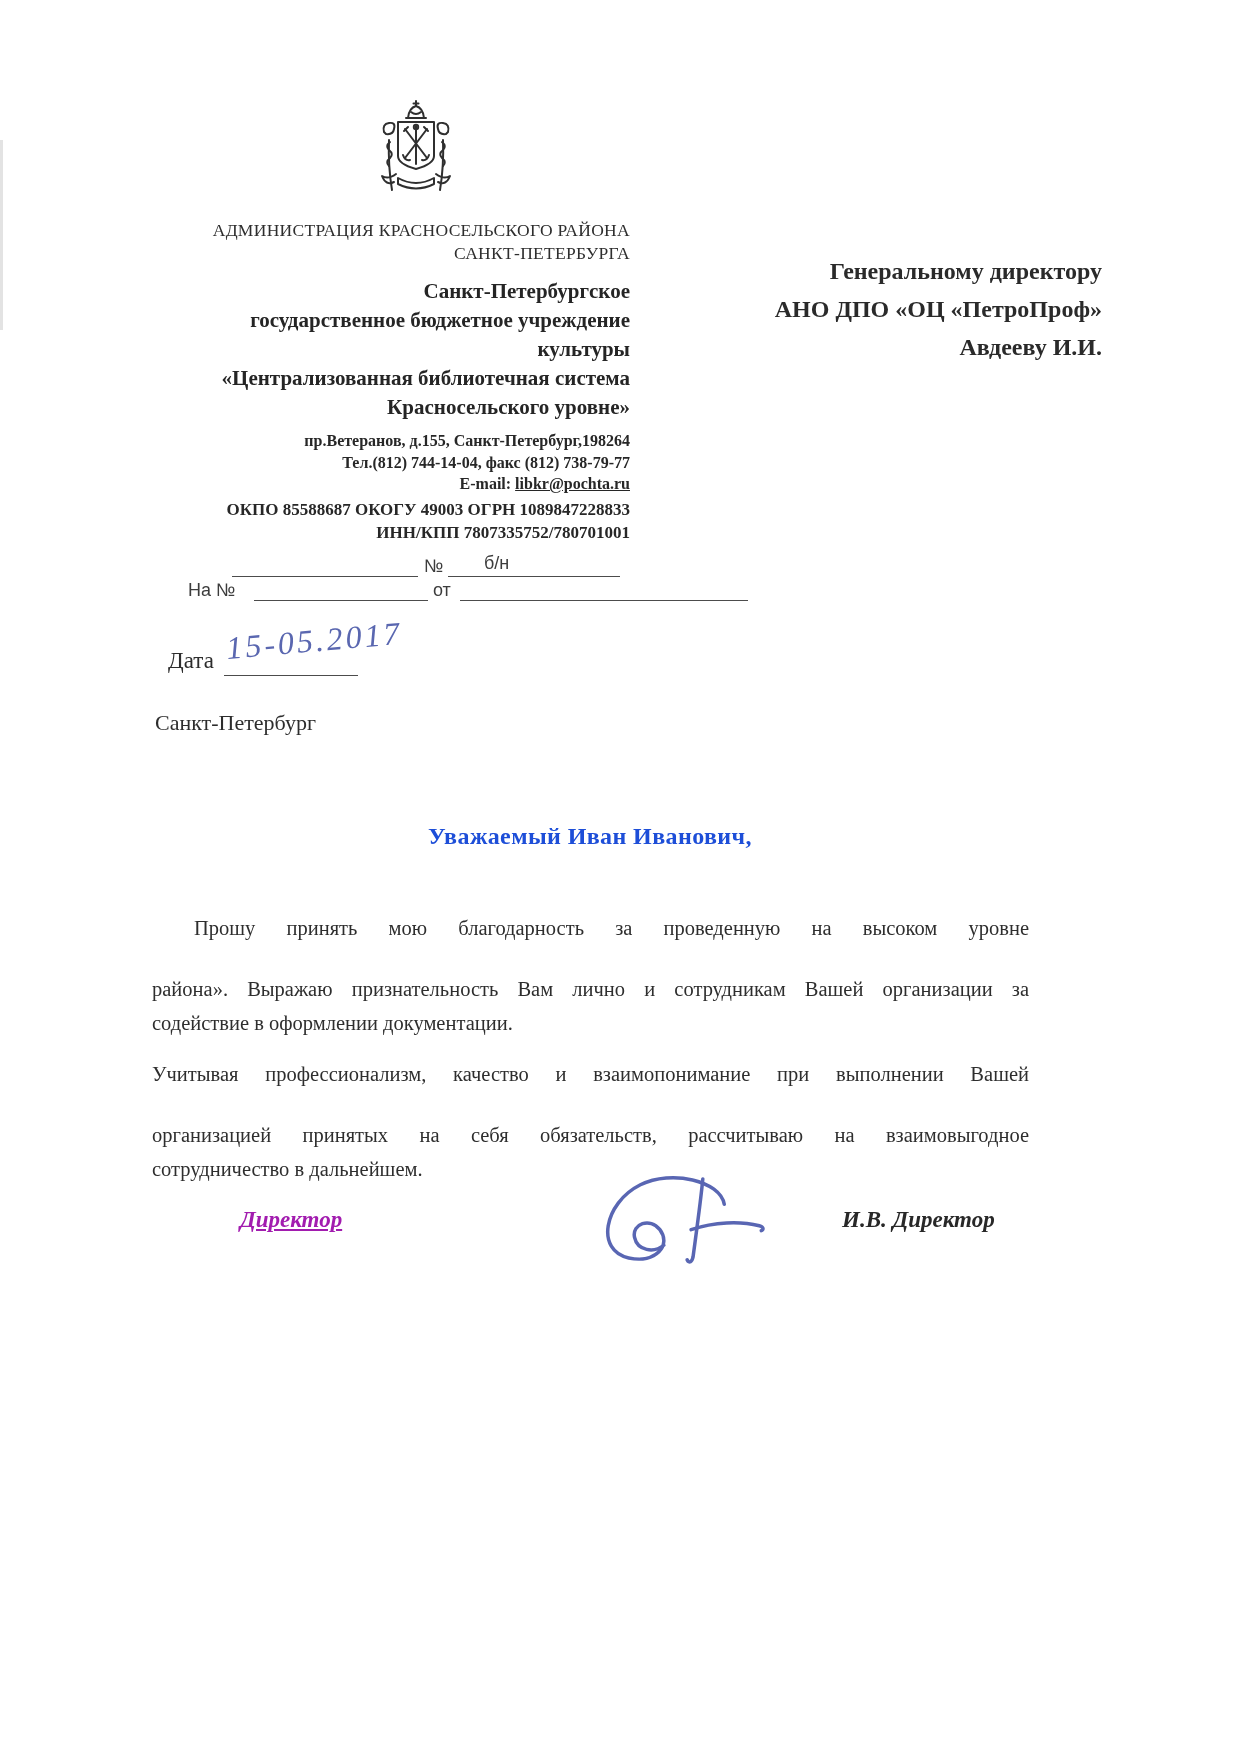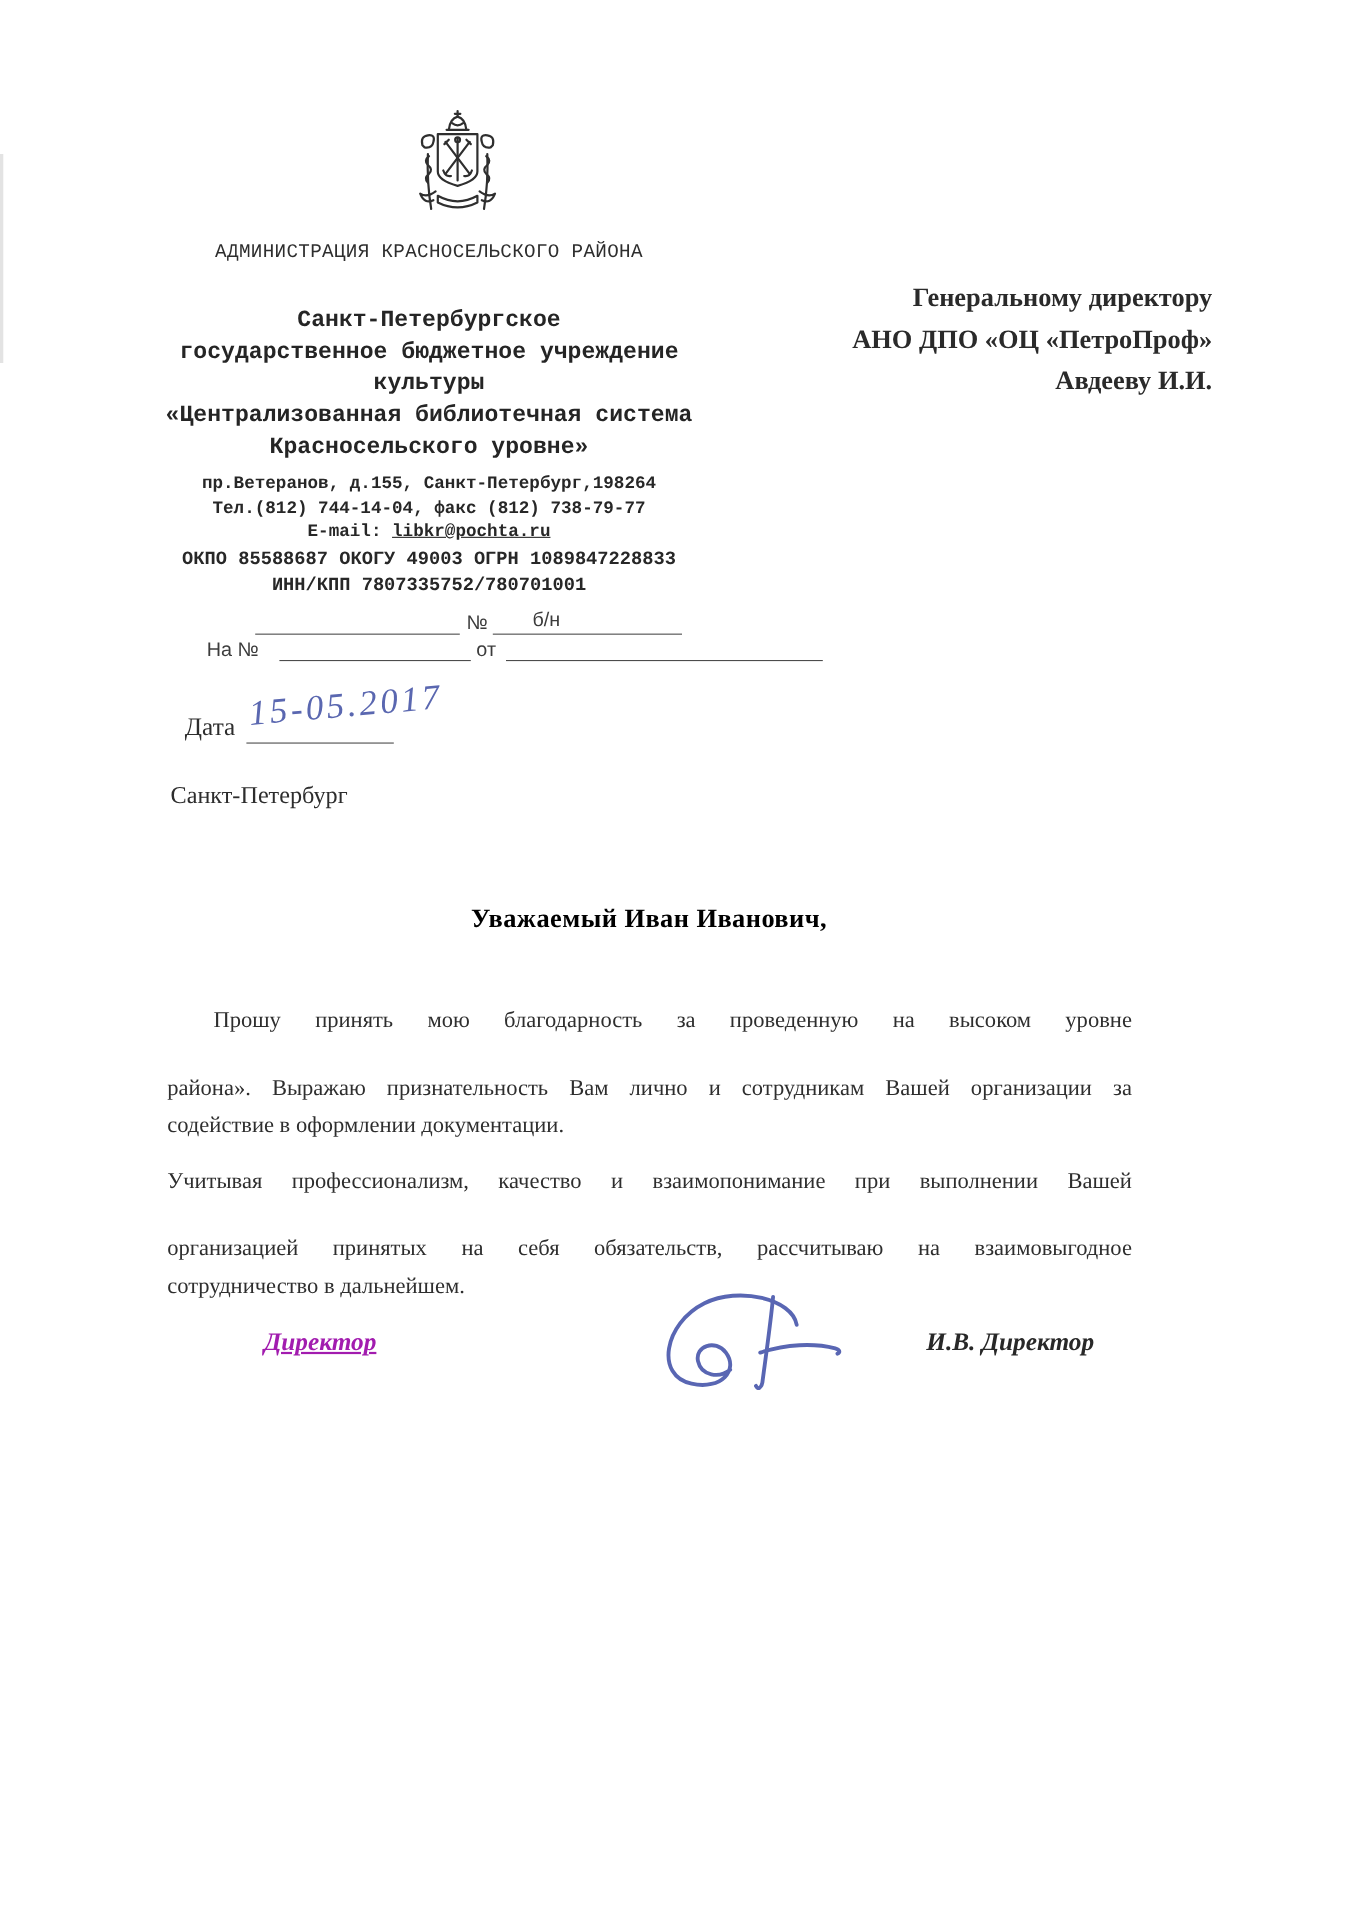--- a/index.html
+++ b/index.html
@@ -9,21 +9,21 @@
     height: 1755px;
     background: #ffffff;
     overflow: hidden;
     font-family: "Liberation Serif", "DejaVu Serif", serif;
     color: #2b2b2b;
   }
   .abs { position: absolute; }
   .nowrap { white-space: nowrap; }
 
   
-  .lh-col { left: 150px; width: 480px; text-align: center; font-family: Liberation Mono, monospace; }
+  .lh-col { left: 150px; width: 480px; text-align: right; }
   .admin-block { top: 219px; font-size: 17.5px; line-height: 23px; letter-spacing: 0.3px; color: #2e2e2e; }
   .org-block { top: 277px; font-size: 21px; line-height: 29px; font-weight: bold; color: #252525; }
   .addr-block { top: 430px; font-size: 16px; line-height: 21.5px; font-weight: bold; color: #272727; }
   .addr-block .email-val { text-decoration: underline; }
   .codes-block { top: 499px; font-size: 17px; line-height: 22.5px; font-weight: bold; color: #272727; }
 
   
   .recipient { left: 690px; width: 412px; top: 252px; text-align: right; font-weight: bold;
                font-size: 24px; line-height: 38px; color: #2a2a2a; }
 
@@ -37,21 +37,21 @@
   .handwriting {
     left: 228px; top: 630px; width: 190px;
     font-style: italic; font-size: 32px; letter-spacing: 3px;
     color: #5a67b0; transform: rotate(-5deg); transform-origin: left bottom;
     white-space: nowrap;
   }
   .city { left: 155px; top: 710px; font-size: 22px; color: #2d2d2d; }
 
   
   .salutation { left: 150px; width: 880px; top: 823px; text-align: center;
-                font-weight: bold; font-size: 24px; letter-spacing: 0.4px; color: #000000; }
+                font-weight: bold; font-size: 24px; letter-spacing: 0.4px; color: #1d4ed8; }
   .para { left: 152px; width: 877px; font-size: 20.5px; line-height: 33.4px; color: #2e2e2e; }
   .para .ln { text-align: justify; text-align-last: justify; margin-top: 28px; }
   .para .ln-last { text-align: left; text-align-last: left; }
   .para .ln-indent { padding-left: 42px; }
   .p1 { top: 884px; }
   .p2 { top: 1030px; }
 
   
   .sig-title { left: 240px; top: 1207px; font-weight: bold; font-style: italic; font-size: 23px; color: #a21caf; text-decoration: underline; }
   .sig-name  { left: 842px; top: 1207px; font-weight: bold; font-style: italic; font-size: 23px; color: #282828; }
@@ -98,20 +98,21 @@
 
         <path d="M28 78 Q20 84 14 80 Q18 90 26 86"></path>
         <path d="M68 78 Q76 84 82 80 Q78 90 70 86"></path>
         <path d="M30 82 Q48 92 66 82 L66 88 Q48 97 30 88 Z"></path>
       </g>
     </svg>
   </div>
 
   <div class="abs lh-col admin-block">
     <div class="nowrap">АДМИНИСТРАЦИЯ КРАСНОСЕЛЬСКОГО РАЙОНА</div>
+    <div class="nowrap">САНКТ-ПЕТЕРБУРГА</div>
   </div>
 
   <div class="abs lh-col org-block">
     <div class="nowrap">Санкт-Петербургское</div>
     <div class="nowrap">государственное бюджетное учреждение</div>
     <div class="nowrap">культуры</div>
     <div class="nowrap">«Централизованная библиотечная система</div>
     <div class="nowrap">Красносельского уровне»</div>
   </div>
 

